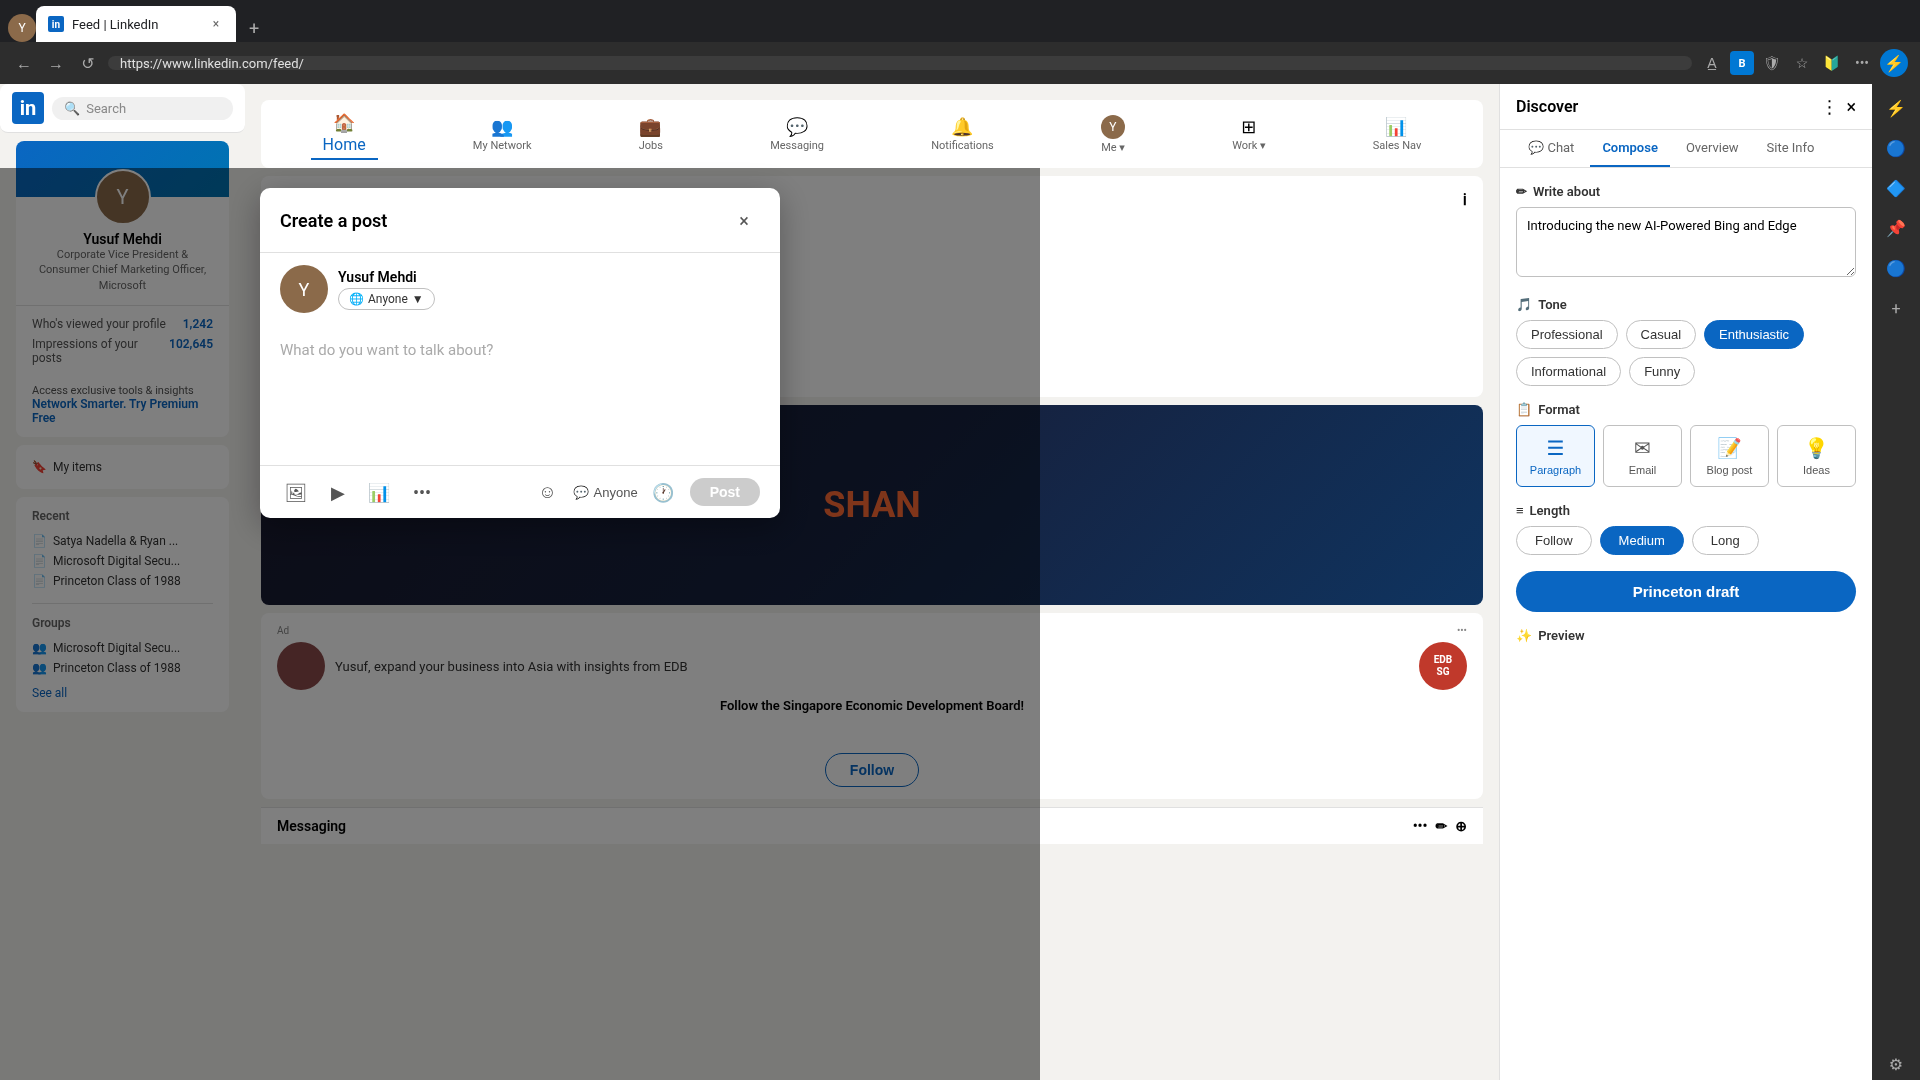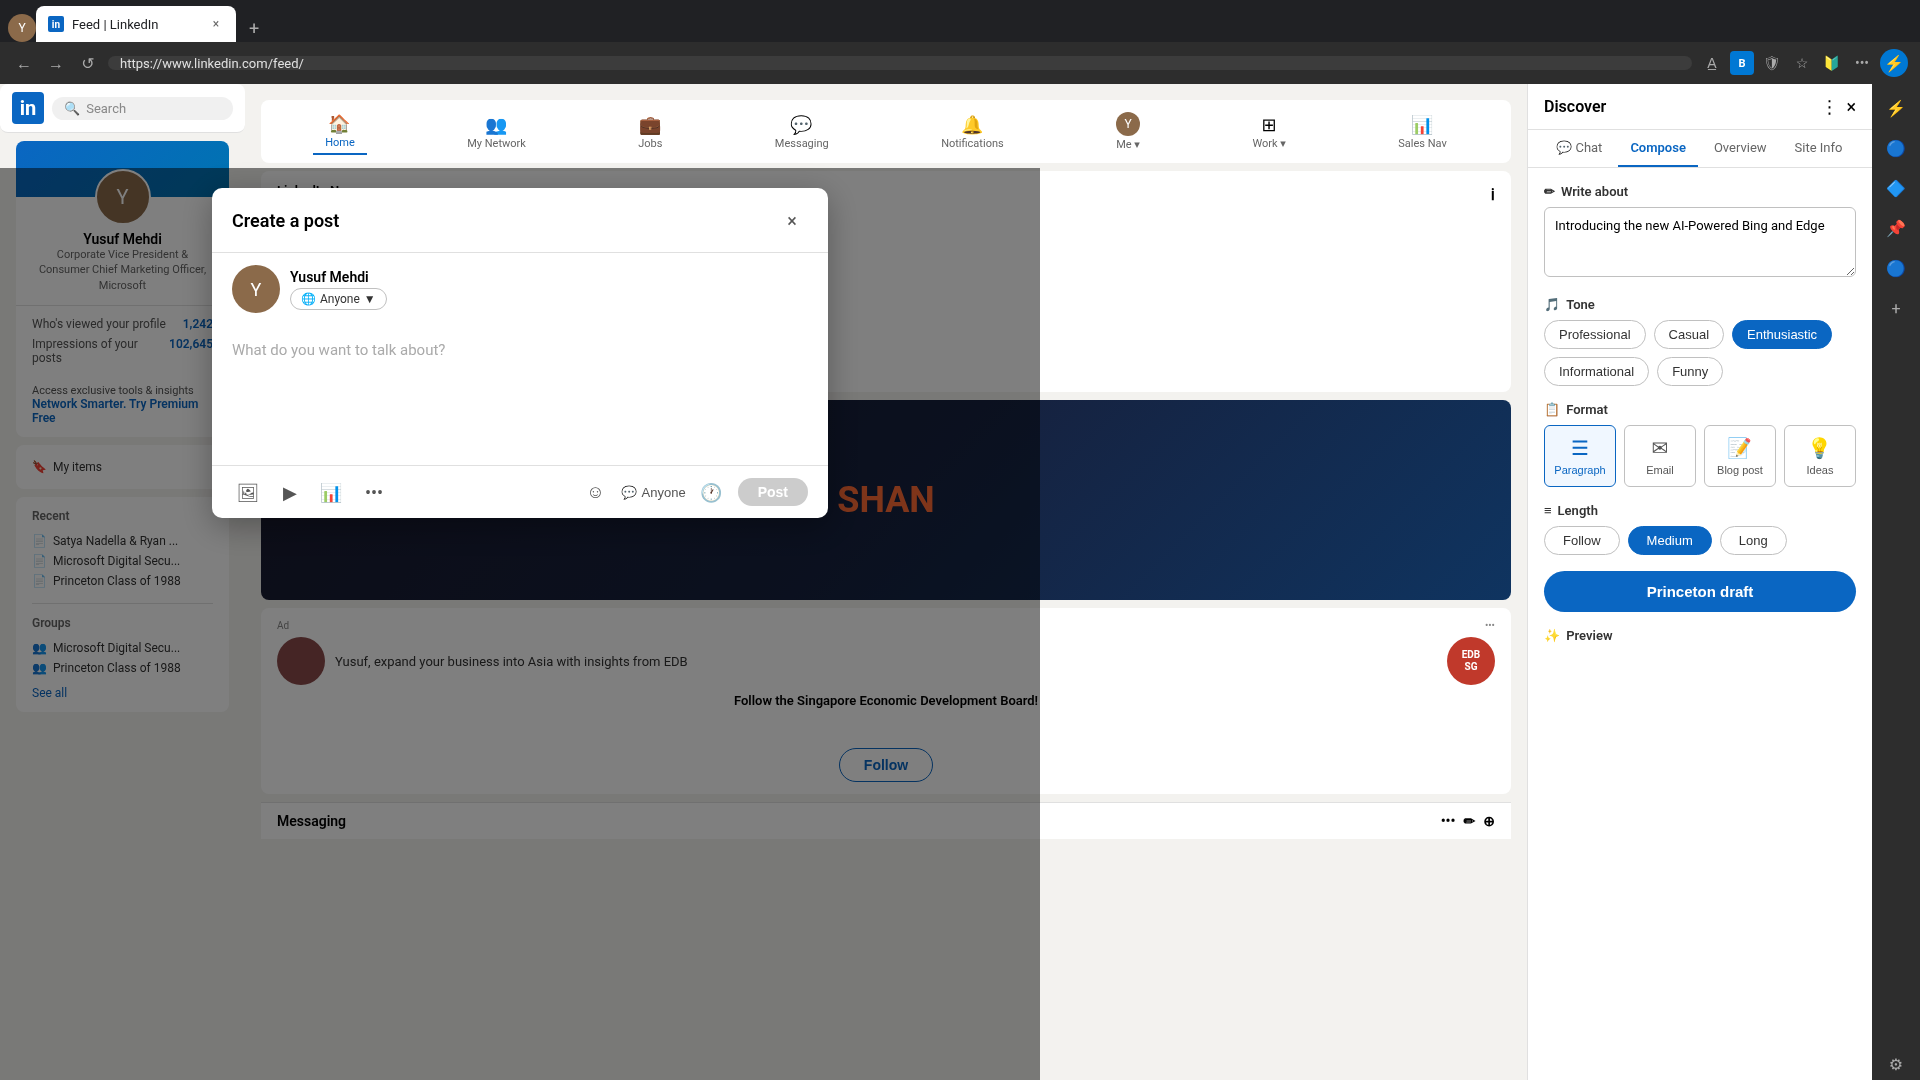--- a/index.html
+++ b/index.html
@@ -42,21 +42,21 @@
 
     
     .linkedin-center { flex: 1; background: #f3f2ef; overflow-y: auto; padding: 16px; }
     .feed-card { background: white; border-radius: 8px; margin-bottom: 8px; overflow: hidden; }
     .news-card { padding: 12px 16px; }
     .news-card-title { font-size: 13px; font-weight: 600; display: flex; justify-content: space-between; }
     .news-item { font-size: 12px; color: #333; padding: 4px 0; cursor: pointer; }
     .news-readers { font-size: 11px; color: #888; }
 
     
-    .discover-panel { width: 345px; background: white; border-left: 1px solid #e0e0e0; display: flex; flex-direction: column; flex-shrink: 0; overflow: hidden; }
+    .discover-panel { width: 373px; background: white; border-left: 1px solid #e0e0e0; display: flex; flex-direction: column; flex-shrink: 0; overflow: hidden; }
     .discover-header { padding: 12px 16px; border-bottom: 1px solid #e0e0e0; display: flex; align-items: center; justify-content: space-between; }
     .discover-title { font-size: 16px; font-weight: 600; }
     .discover-header-icons { display: flex; gap: 8px; }
     .discover-tabs { display: flex; border-bottom: 1px solid #e0e0e0; padding: 0 16px; gap: 4px; }
     .discover-tab { padding: 10px 12px; font-size: 13px; cursor: pointer; color: #666; border-bottom: 2px solid transparent; }
     .discover-tab.active { color: #0a66c2; border-bottom: 2px solid #0a66c2; font-weight: 600; }
     .discover-content { flex: 1; overflow-y: auto; padding: 16px; }
 
     
     .compose-section { margin-bottom: 16px; }
@@ -81,21 +81,21 @@
 
     
     .generate-btn { width: 100%; padding: 12px; background: #0a66c2; color: white; border: none; border-radius: 24px; font-size: 15px; font-weight: 600; cursor: pointer; }
 
     
     .preview-section { margin-top: 16px; }
     .preview-box { border: 1px solid #e0e0e0; border-radius: 6px; padding: 12px; min-height: 80px; font-size: 13px; color: #aaa; }
 
     
     .modal-overlay { position: absolute; top: 84px; left: 0; width: 1040px; height: calc(1080px - 84px); background: rgba(0,0,0,0.5); display: flex; align-items: flex-start; justify-content: center; padding-top: 20px; z-index: 100; }
-    .modal { background: white; border-radius: 10px; width: 616px; max-height: 480px; overflow: hidden; box-shadow: 0 8px 32px rgba(0,0,0,0.3); }
+    .modal { background: white; border-radius: 10px; width: 520px; max-height: 480px; overflow: hidden; box-shadow: 0 8px 32px rgba(0,0,0,0.3); }
     .modal-header { padding: 16px 20px; border-bottom: 1px solid #e0e0e0; display: flex; align-items: center; justify-content: space-between; }
     .modal-title { font-size: 18px; font-weight: 600; }
     .modal-close { width: 32px; height: 32px; border-radius: 50%; display: flex; align-items: center; justify-content: center; cursor: pointer; font-size: 18px; color: #555; }
     .modal-user { padding: 12px 20px; display: flex; align-items: center; gap: 10px; }
     .modal-avatar { width: 48px; height: 48px; border-radius: 50%; background: #8b6a4a; display: flex; align-items: center; justify-content: center; color: white; font-size: 18px; }
     .modal-user-name { font-size: 14px; font-weight: 600; }
     .modal-audience { display: flex; align-items: center; gap: 4px; border: 1px solid #c0c0c0; border-radius: 20px; padding: 3px 10px; font-size: 12px; cursor: pointer; color: #333; margin-top: 3px; width: fit-content; }
     .modal-body { padding: 0 20px 12px; margin-top: 8px; }
     .modal-placeholder { color: #aaa; font-size: 15px; padding: 8px 0; min-height: 120px; }
     .modal-footer { padding: 10px 20px; border-top: 1px solid #e0e0e0; display: flex; align-items: center; gap: 10px; }
@@ -220,21 +220,21 @@
       </div>
       <div style="margin-top:8px; font-size:12px; color:#0a66c2; cursor:pointer;">See all</div>
     </div>
   </div>
 
   <div class="linkedin-center">
 
     <div style="background:white; border-radius:8px; padding:8px; margin-bottom:8px; display:flex; justify-content:space-around; align-items:center;">
       <div style="display:flex; flex-direction:column; align-items:center; gap:2px; cursor:pointer; padding:4px 12px; border-bottom:2px solid #0a66c2;">
         <span style="font-size:18px;">🏠</span>
-          <span style="font-size:11px; color:#0a66c2;">Home</span>
+          <span style="font-size:16px; color:#0a66c2;">Home</span>
       </div>
       <div style="display:flex; flex-direction:column; align-items:center; gap:2px; cursor:pointer; padding:4px 12px;">
         <span style="font-size:18px;">👥</span>
           <span style="font-size:11px; color:#666;">My Network</span>
       </div>
       <div style="display:flex; flex-direction:column; align-items:center; gap:2px; cursor:pointer; padding:4px 12px;">
         <span style="font-size:18px;">💼</span>
           <span style="font-size:11px; color:#666;">Jobs</span>
       </div>
       <div style="display:flex; flex-direction:column; align-items:center; gap:2px; cursor:pointer; padding:4px 12px;">

